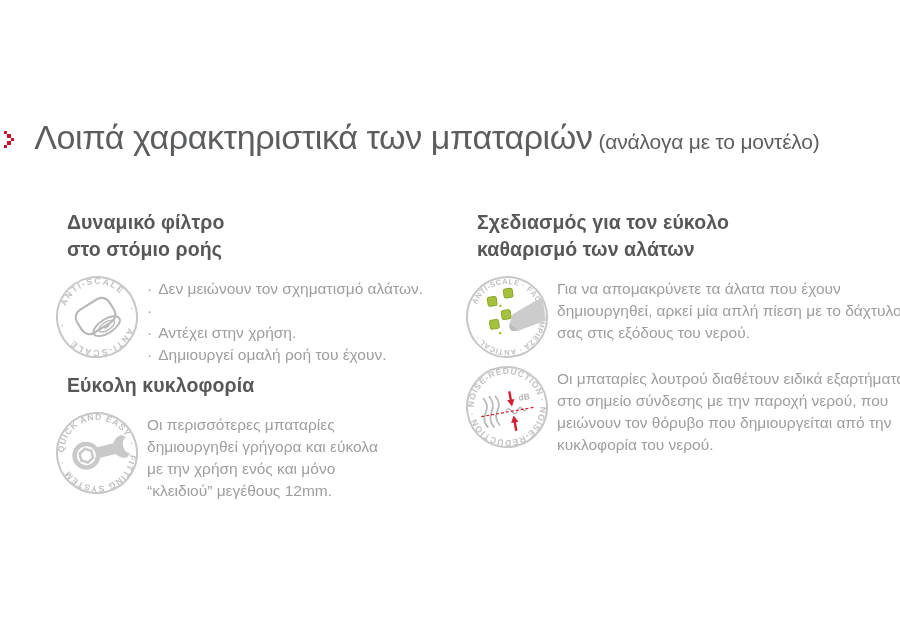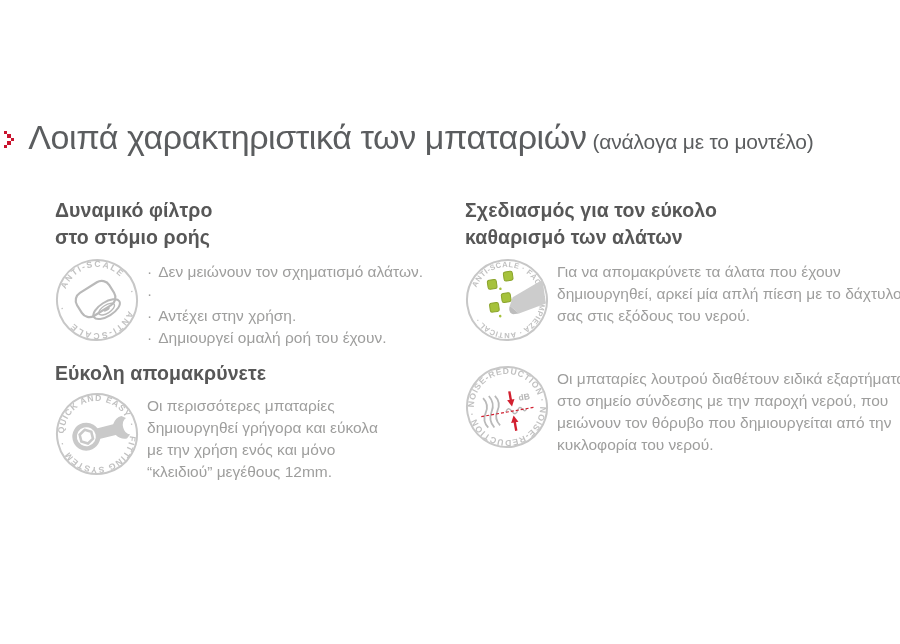--- a/index.html
+++ b/index.html
@@ -1,37 +1,37 @@
 <!DOCTYPE html>
 <html><head>
 <meta charset="utf-8">
 <style>
   html,body{margin:0;padding:0;background:#fff;}
   .page{position:relative;width:900px;height:644px;background:#ffffff;overflow:hidden;
         font-family:"Liberation Sans",sans-serif;}
 
   
-  .title-row{position:absolute;left:4px;top:118px;display:flex;align-items:center;gap:14px;}
+  .title-row{position:absolute;left:4px;top:118px;display:flex;align-items:center;gap:20px;}
   .pixel-arrow{display:grid;grid-template-columns:repeat(3,3.4px);grid-auto-rows:3.4px;margin-top:4px;}
   .pixel-arrow b{display:block;width:3.4px;height:3.4px;background:#c9132e;}
   .pixel-arrow .c1{grid-column:1;grid-row:1}
   .pixel-arrow .c2{grid-column:2;grid-row:2}
   .pixel-arrow .c3{grid-column:3;grid-row:3}
   .pixel-arrow .c4{grid-column:2;grid-row:4}
   .pixel-arrow .c5{grid-column:1;grid-row:5}
   h1{margin:0;font-size:34px;font-weight:400;color:#5b5d5f;letter-spacing:-0.4px;white-space:nowrap;}
   .subtitle{font-size:21px;font-weight:400;color:#5b5d5f;margin-left:6px;letter-spacing:-0.2px;}
 
   
   section{position:absolute;}
   .s1{left:55px;top:197px;width:398px;}
   .s2{left:465px;top:197px;width:425px;}
   .s3{left:55px;top:360px;width:398px;}
   .s4{left:465px;top:360px;width:428px;}
-  h2{margin:0;font-size:19.5px;line-height:27px;font-weight:700;color:#575757;letter-spacing:0.1px;}
+  h2{margin:12px;font-size:19.5px;line-height:27px;font-weight:700;color:#575757;letter-spacing:0.1px;}
   .row{display:flex;align-items:flex-start;margin-top:7px;}
   .s3 .row,.s4 .row{margin-top:5px;}
   .badge{width:84px;height:84px;flex:0 0 auto;}
   .text-col{margin-left:8px;padding-top:3px;}
 
   ul.bullets{list-style:none;margin:0;padding:0;font-size:15.5px;line-height:22px;color:#9e9e9d;}
   ul.bullets li{display:flex;}
   .marker{margin-right:6px;}
   p.body{margin:0;font-size:15.5px;line-height:22px;color:#9e9e9d;}
   .s2 p.body{width:347px;}
@@ -136,21 +136,21 @@
         </g>
       </svg>
       <div class="text-col">
         <p class="body">Για να απομακρύνετε τα άλατα που έχουν δημιουργηθεί, αρκεί μία απλή πίεση με το δάχτυλο σας στις εξόδους του νερού.</p>
       </div>
     </div>
   </section>
 
   <section class="s3">
     <h2>
-      <div>Εύκολη απομακρύνετε</div>
+      <div>Εύκολη κυκλοφορία</div>
       <div></div>
     </h2>
     <div class="row">
       <svg class="badge" viewBox="0 0 84 84">
         <g transform="rotate(-14 42 42)">
           <circle class="ring-circle" cx="42" cy="42" r="40"></circle>
           <defs>
               <path id="r3" d="M9,42 a33,33 0 1 1 66,0 a33,33 0 1 1 -66,0" fill="none"></path>
             </defs>
           <text class="ring" style="letter-spacing:0.9px"><textPath href="#r3" startOffset="25%" text-anchor="middle">QUICK AND EASY</textPath></text>

